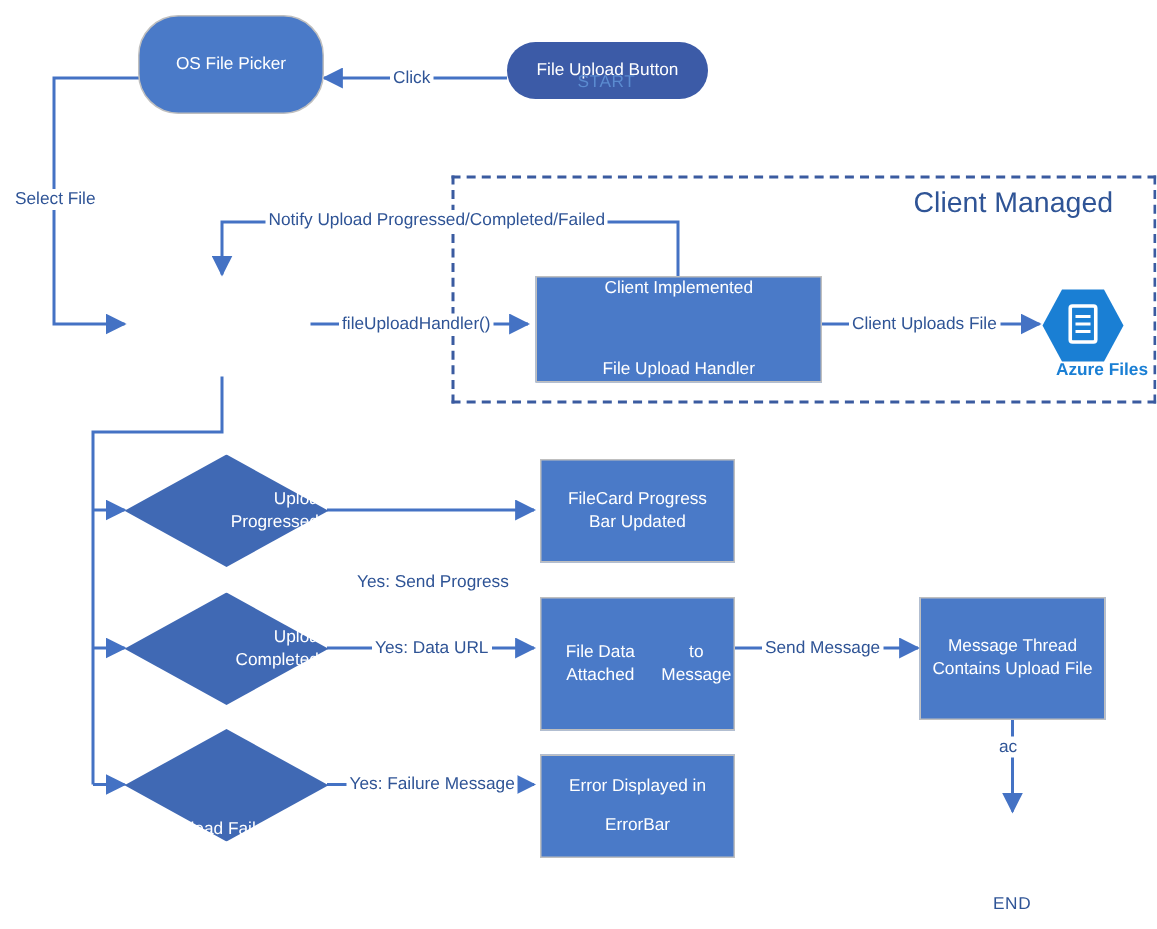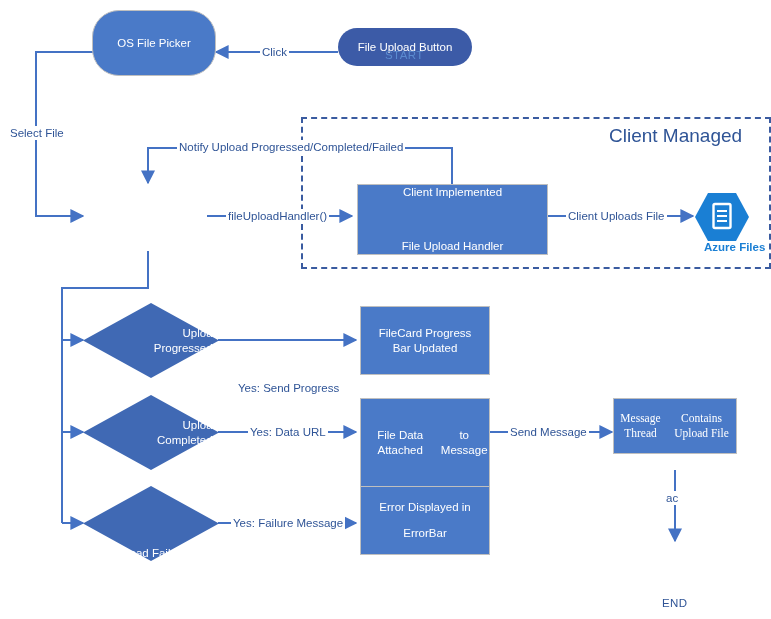--- a/index.html
+++ b/index.html
@@ -225,26 +225,26 @@
   <div class="node rect" style="left:360px; top:306px; width:130px; height:69px; flex-direction:column;">
     <span>FileCard Progress</span>
     <span>Bar Updated</span>
   </div>
 
   <div class="node rect" style="left:360px; top:398px; width:130px; height:89px; flex-direction:row;">
     <span>File Data Attached</span>
     <span>to Message</span>
   </div>
 
-  <div class="node rect" style="left:360px; top:486px; width:130px; height:69px; flex-direction:column;gap:11px;">
+  <div class="node rect" style="left:360px; top:503px; width:130px; height:69px; flex-direction:column;gap:11px;">
     <span>Error Displayed in</span>
     <span>ErrorBar</span>
   </div>
 
-  <div class="node rect" style="left:613px; top:398px; width:124px; height:56px; flex-direction:row;font-family:Liberation Serif, serif;">
+  <div class="node rect" style="left:613px; top:398px; width:124px; height:82px; flex-direction:column;">
     <span>Message Thread</span>
     <span>Contains Upload File</span>
   </div>
 
 
   <div class="wire-label" style="left:260px; top:45px;">Click</div>
 
   <div class="wire-label" style="left:8px; top:126px;">Select File</div>
 
   <div class="wire-label" style="left:177px; top:140px;">Notify Upload Progressed/Completed/Failed</div>

